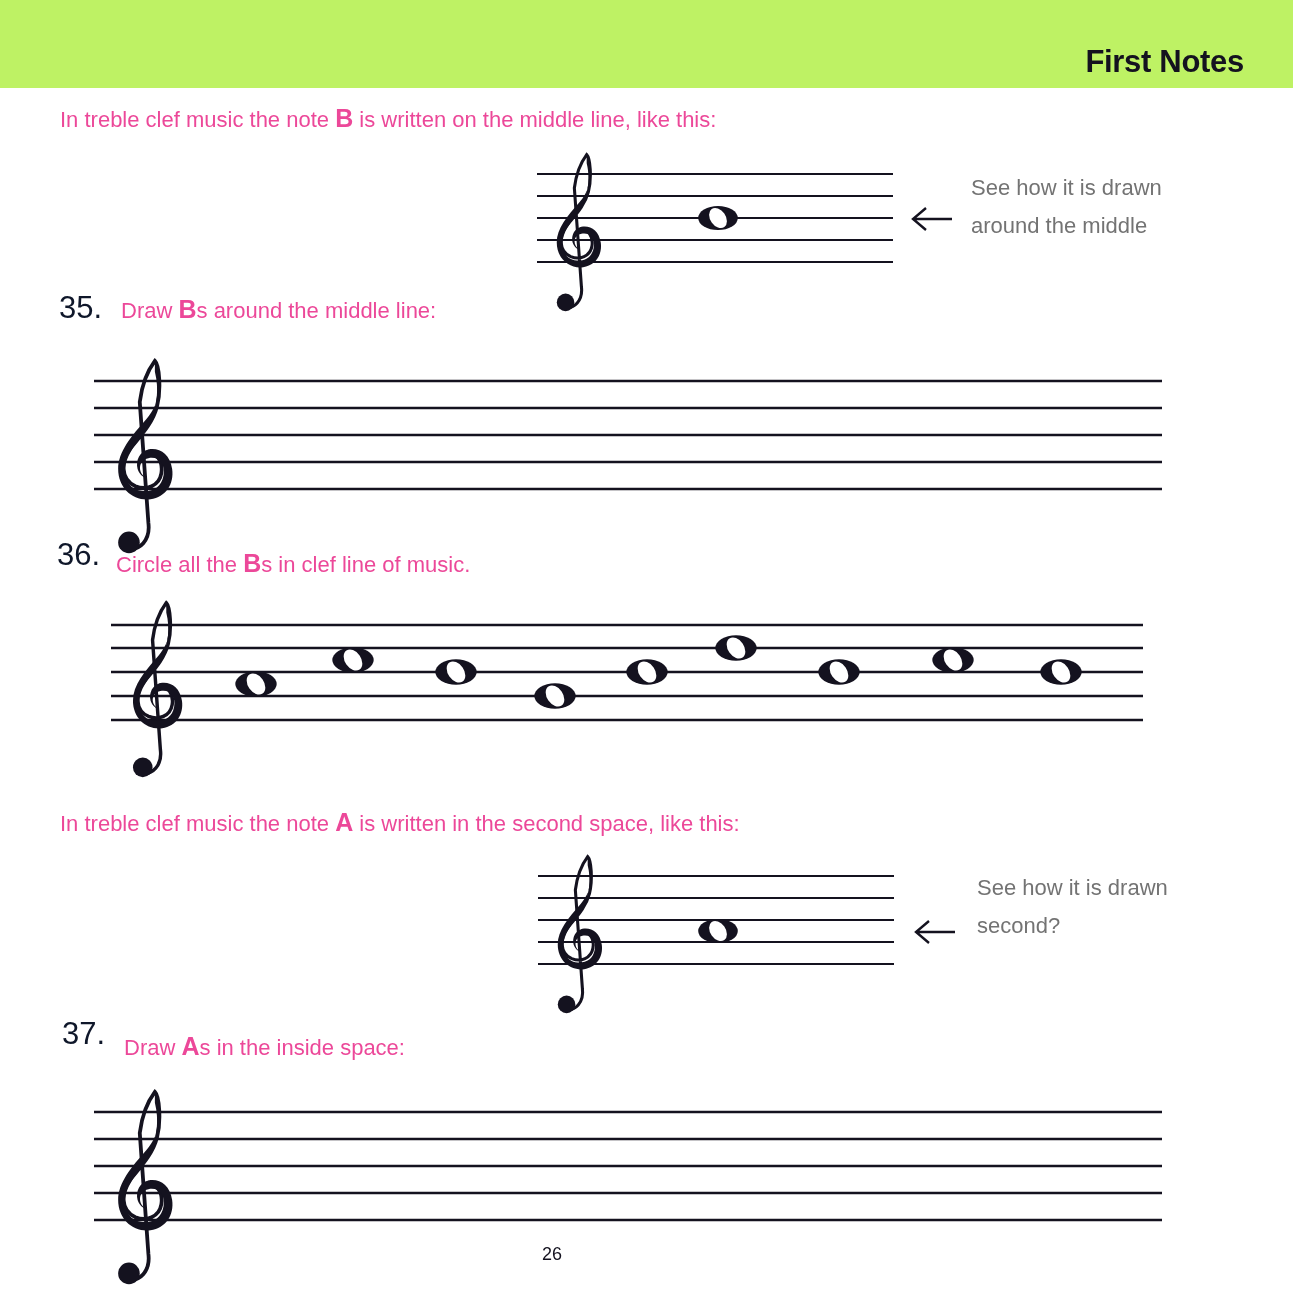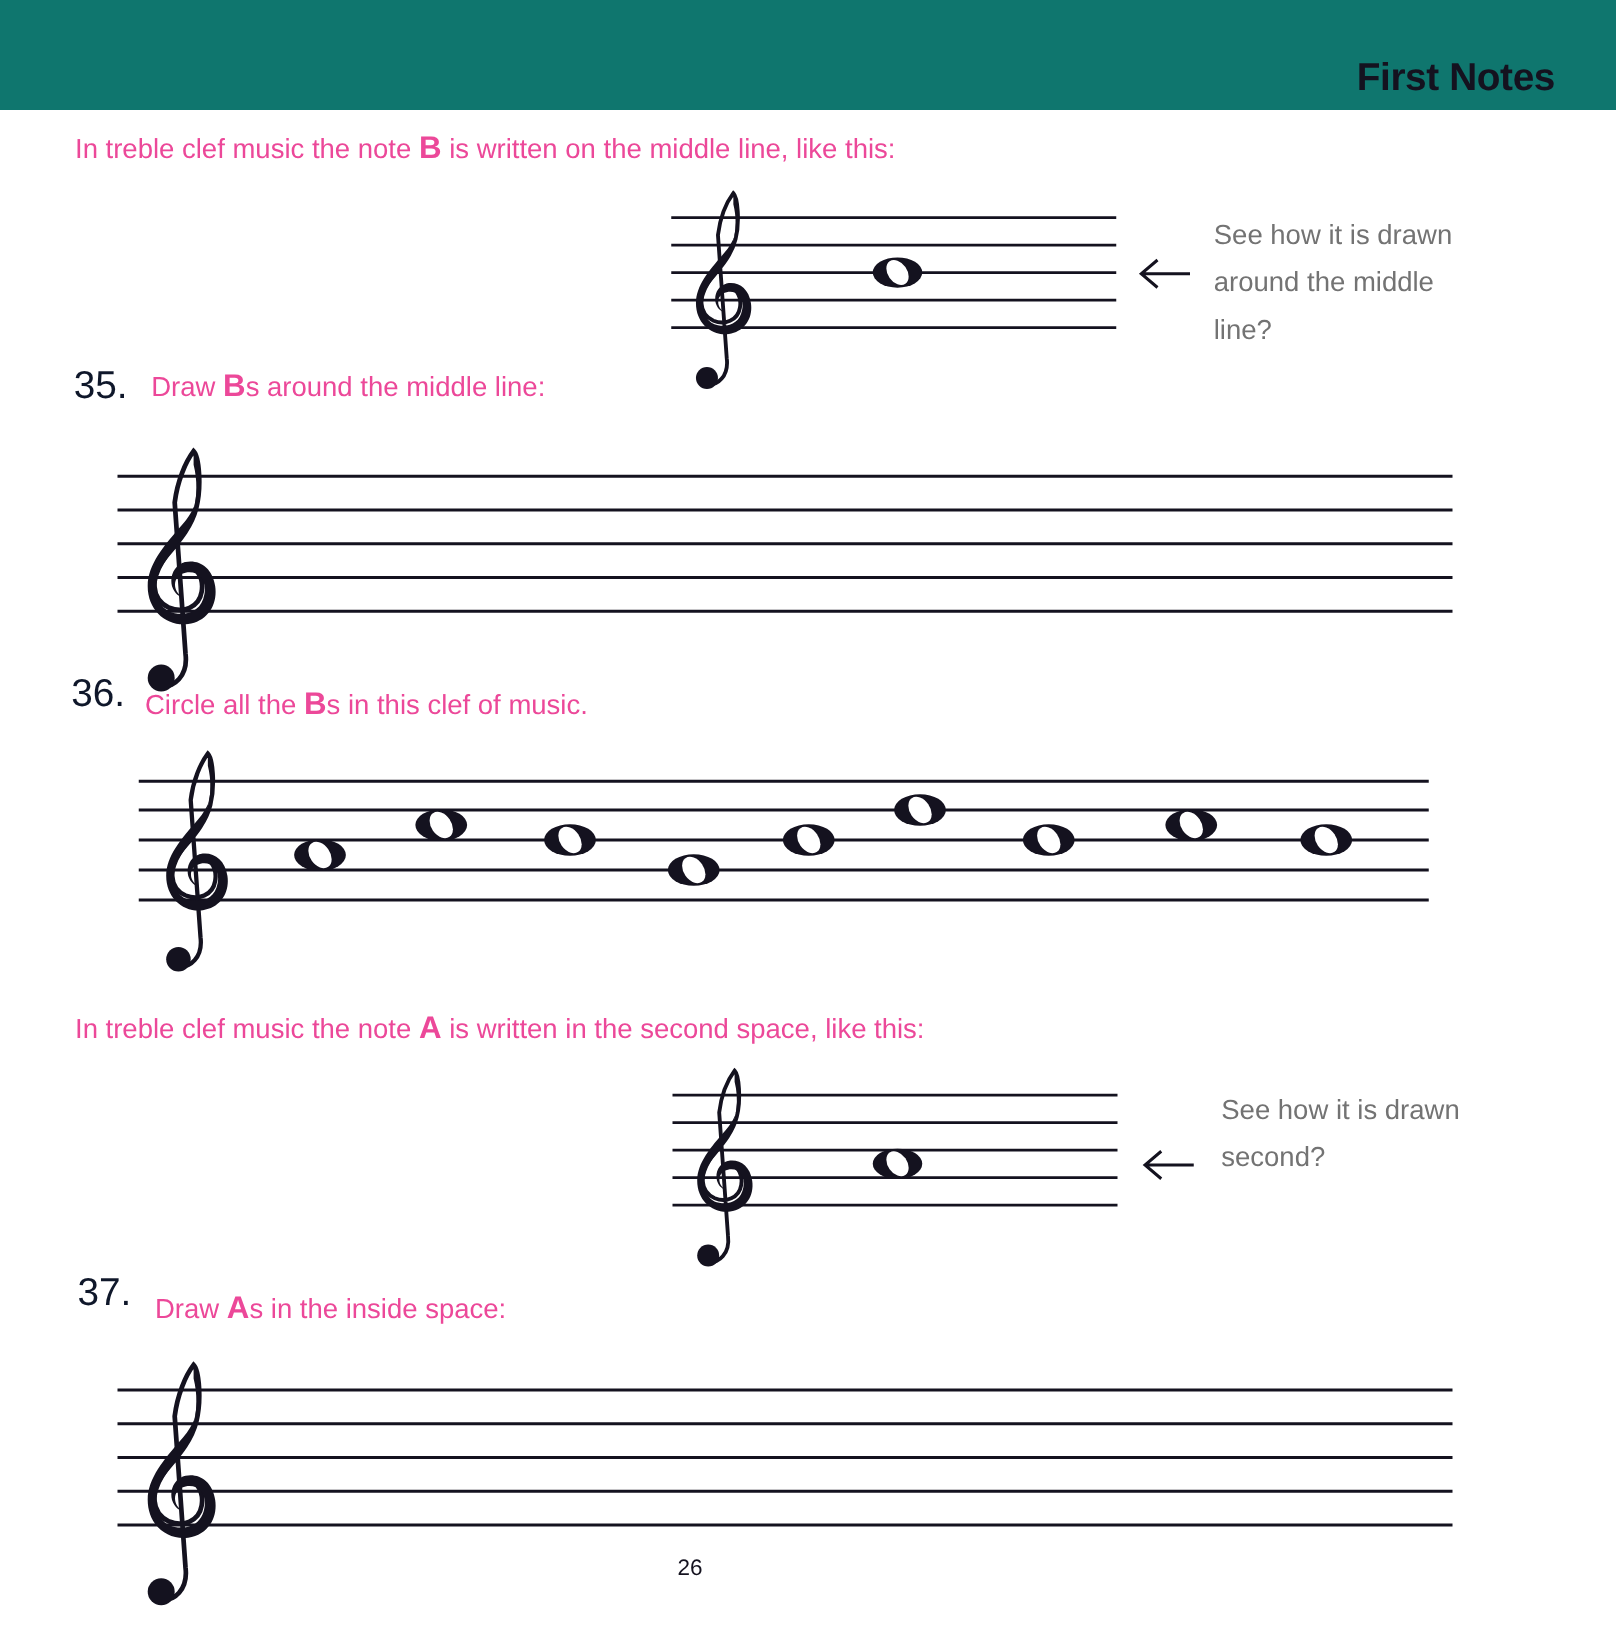--- a/index.html
+++ b/index.html
@@ -1,17 +1,17 @@
 <!DOCTYPE html>
 <html><head>
 <meta charset="utf-8">
 <style>
   html, body { margin:0; padding:0; }
   body { width:1293px; height:1311px; position:relative; background:#ffffff; font-family:"Liberation Sans", sans-serif; color:#14121f; overflow:hidden; }
-  .header { position:absolute; left:0; top:0; width:1293px; height:88px; background:#0f766e; }
+  .header { position:absolute; left:0; top:0; width:1293px; height:88px; background:#bef264; }
   .header-title { position:absolute; right:49px; top:44px; font-size:31px; font-weight:bold; color:#14121f; letter-spacing:-0.3px; }
   .text { position:absolute; font-size:22px; white-space:nowrap; color:#ec4899; }
   .text b { font-weight:bold; font-size:25px; }
   .qnum { position:absolute; font-size:31px; color:#0f172a; }
   .side { position:absolute; font-size:22px; line-height:38px; color:#737373; width:230px; }
   .staff { position:absolute; }
   .staff svg { display:block; overflow:visible; }
   .page-num { position:absolute; left:0; width:1104px; top:1244px; text-align:center; font-size:18px; color:#14121f; }
   .arrow { position:absolute; }
 </style>
@@ -67,21 +67,20 @@
   </svg>
 </div>
 <div class="arrow" style="left:910px; top:206px;">
   <svg width="44" height="26">
       <path d="M42 13 H4 M16 2 L3 13 L16 24" fill="none" stroke="#14121f" stroke-width="2.4"></path>
     </svg>
 </div>
 <div class="side" style="left:971px; top:169px;">
   <div>See how it is drawn</div>
   <div>around the middle</div>
-  <div>line?</div>
 </div>
 
 <div class="qnum" style="left:59px; top:290px;">35.</div>
 <div class="text" style="left:121px; top:295px;">
   <span>Draw </span><b>B</b><span>s around the middle line:</span>
 </div>
 <div class="staff" style="left:94px; top:330px;">
   <svg width="1070" height="210">
     <g stroke="#14121f" stroke-width="2.4">
       <line x1="0" y1="51" x2="1068" y2="51"></line>
@@ -91,21 +90,21 @@
       <line x1="0" y1="159" x2="1068" y2="159"></line>
     </g>
     <g transform="translate(22,126) scale(1.08)">
         <use href="#clef"></use>
       </g>
   </svg>
 </div>
 
 <div class="qnum" style="left:57px; top:537px;text-align:center;">36.</div>
 <div class="text" style="left:116px; top:549px;">
-  <span>Circle all the </span><b>B</b><span>s in this clef of music.</span>
+  <span>Circle all the </span><b>B</b><span>s in clef line of music.</span>
 </div>
 <div class="staff" style="left:111px; top:575px;">
   <svg width="1040" height="190">
     <g stroke="#14121f" stroke-width="2.4">
       <line x1="0" y1="50" x2="1032" y2="50"></line>
         <line x1="0" y1="73" x2="1032" y2="73"></line>
       <line x1="0" y1="97" x2="1032" y2="97"></line>
         <line x1="0" y1="121" x2="1032" y2="121"></line>
       <line x1="0" y1="145" x2="1032" y2="145"></line>
     </g>

